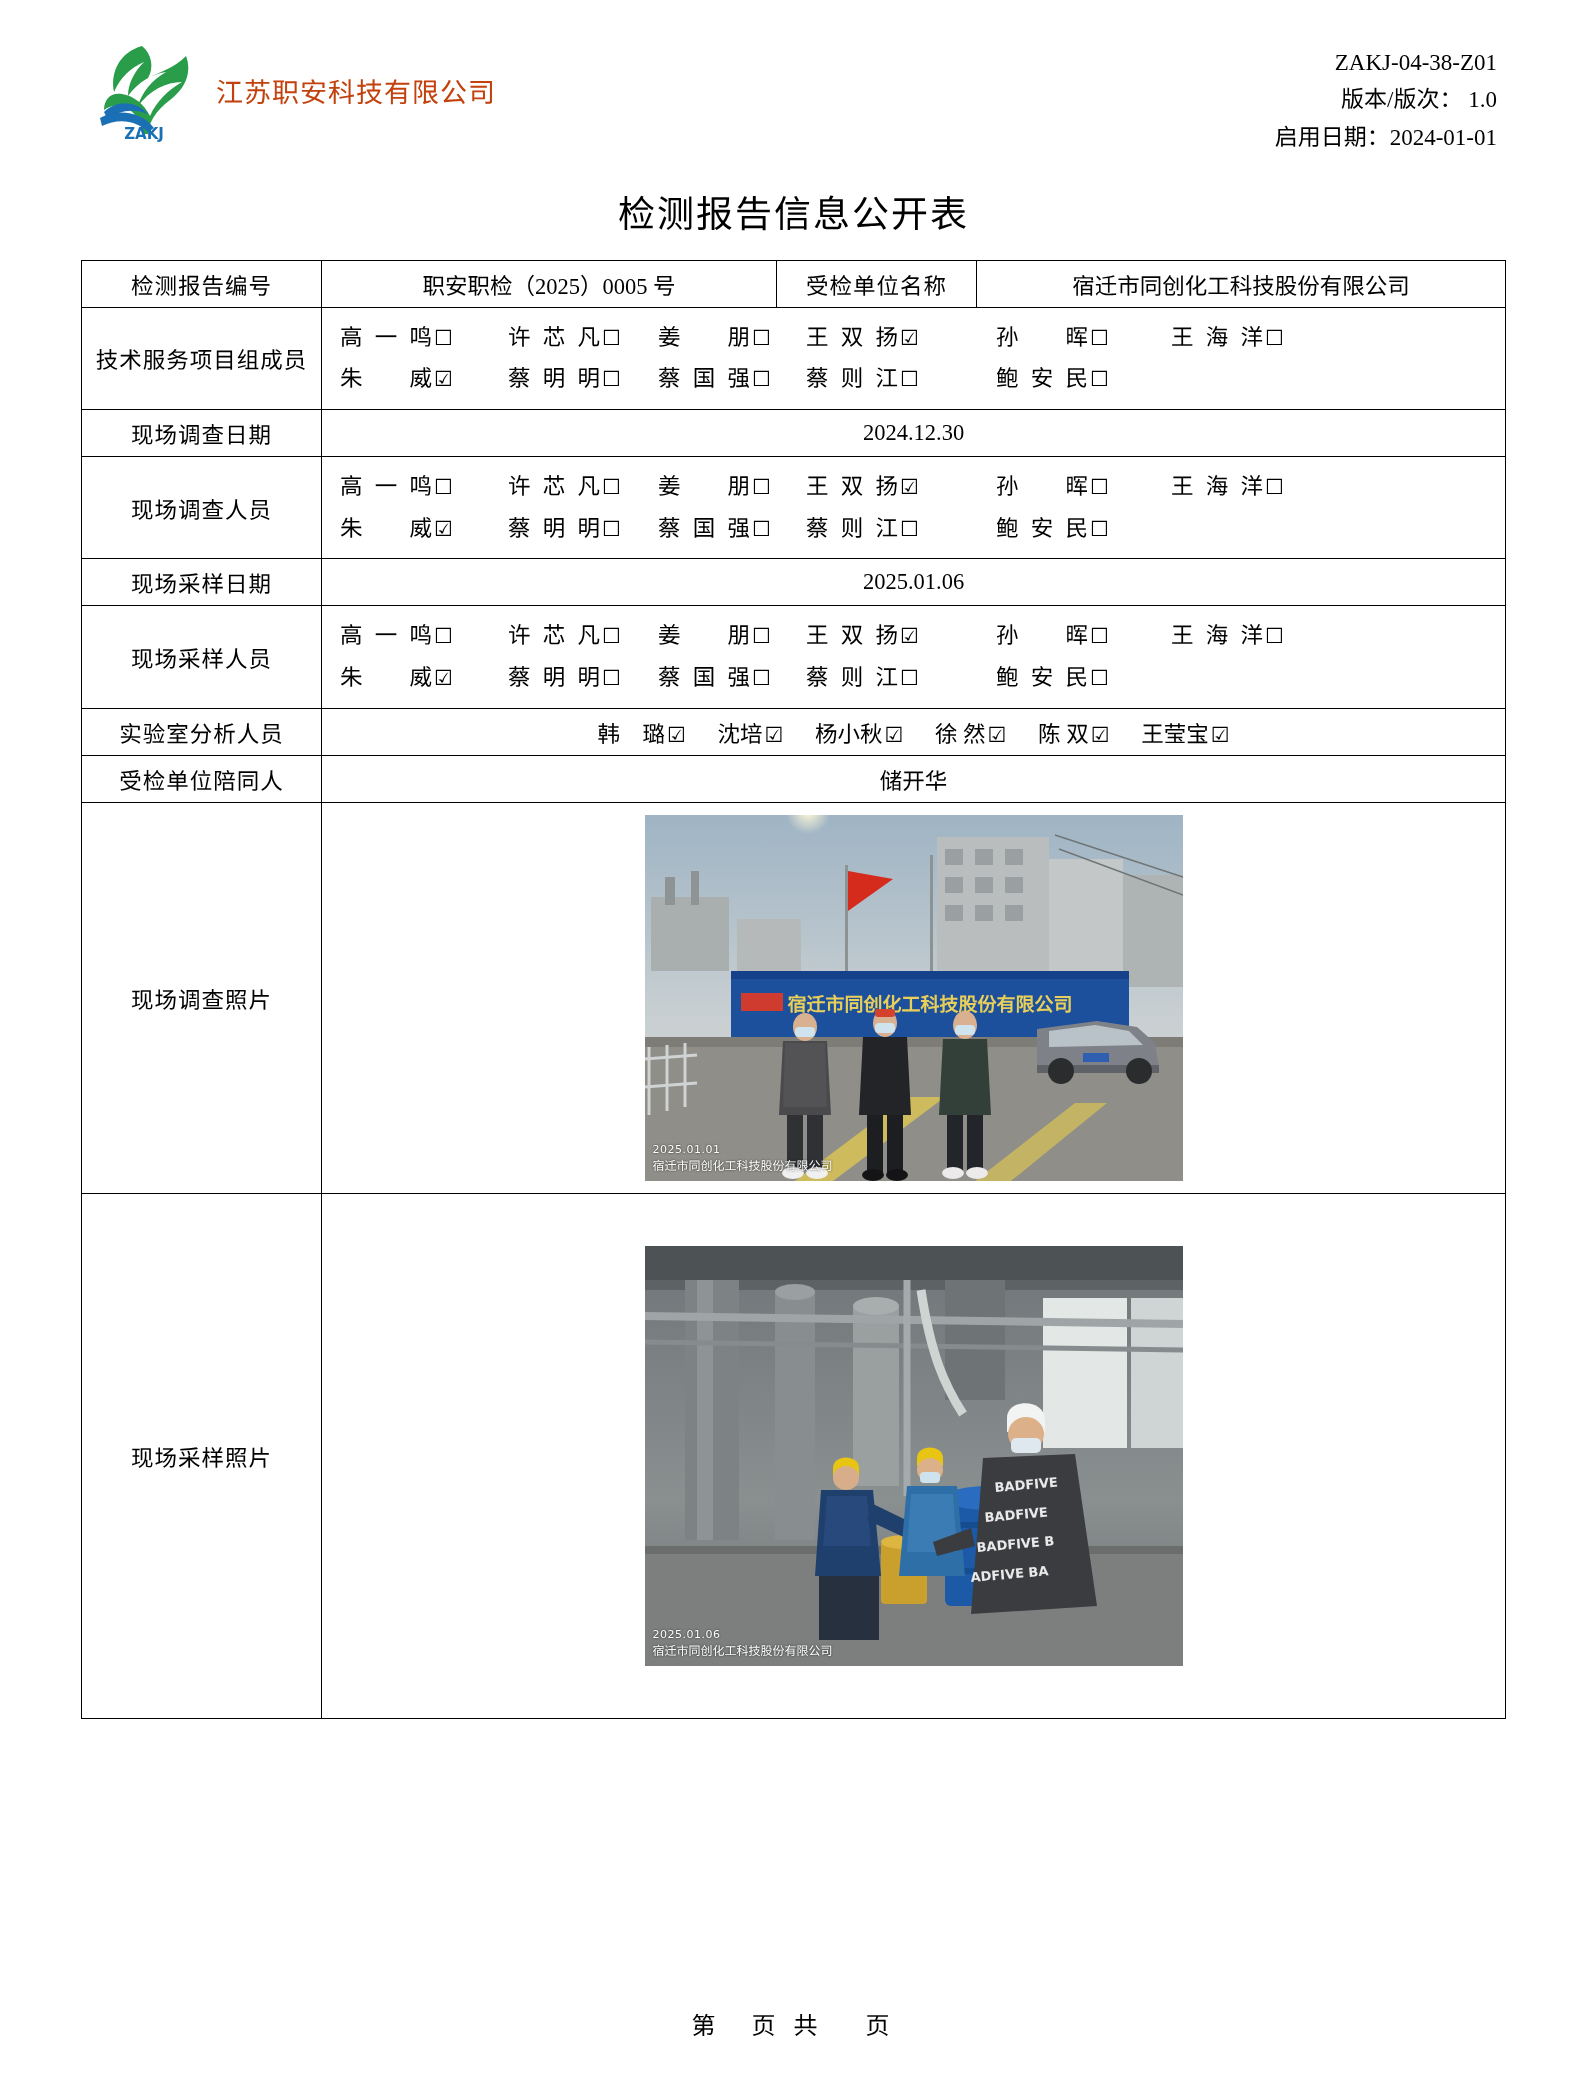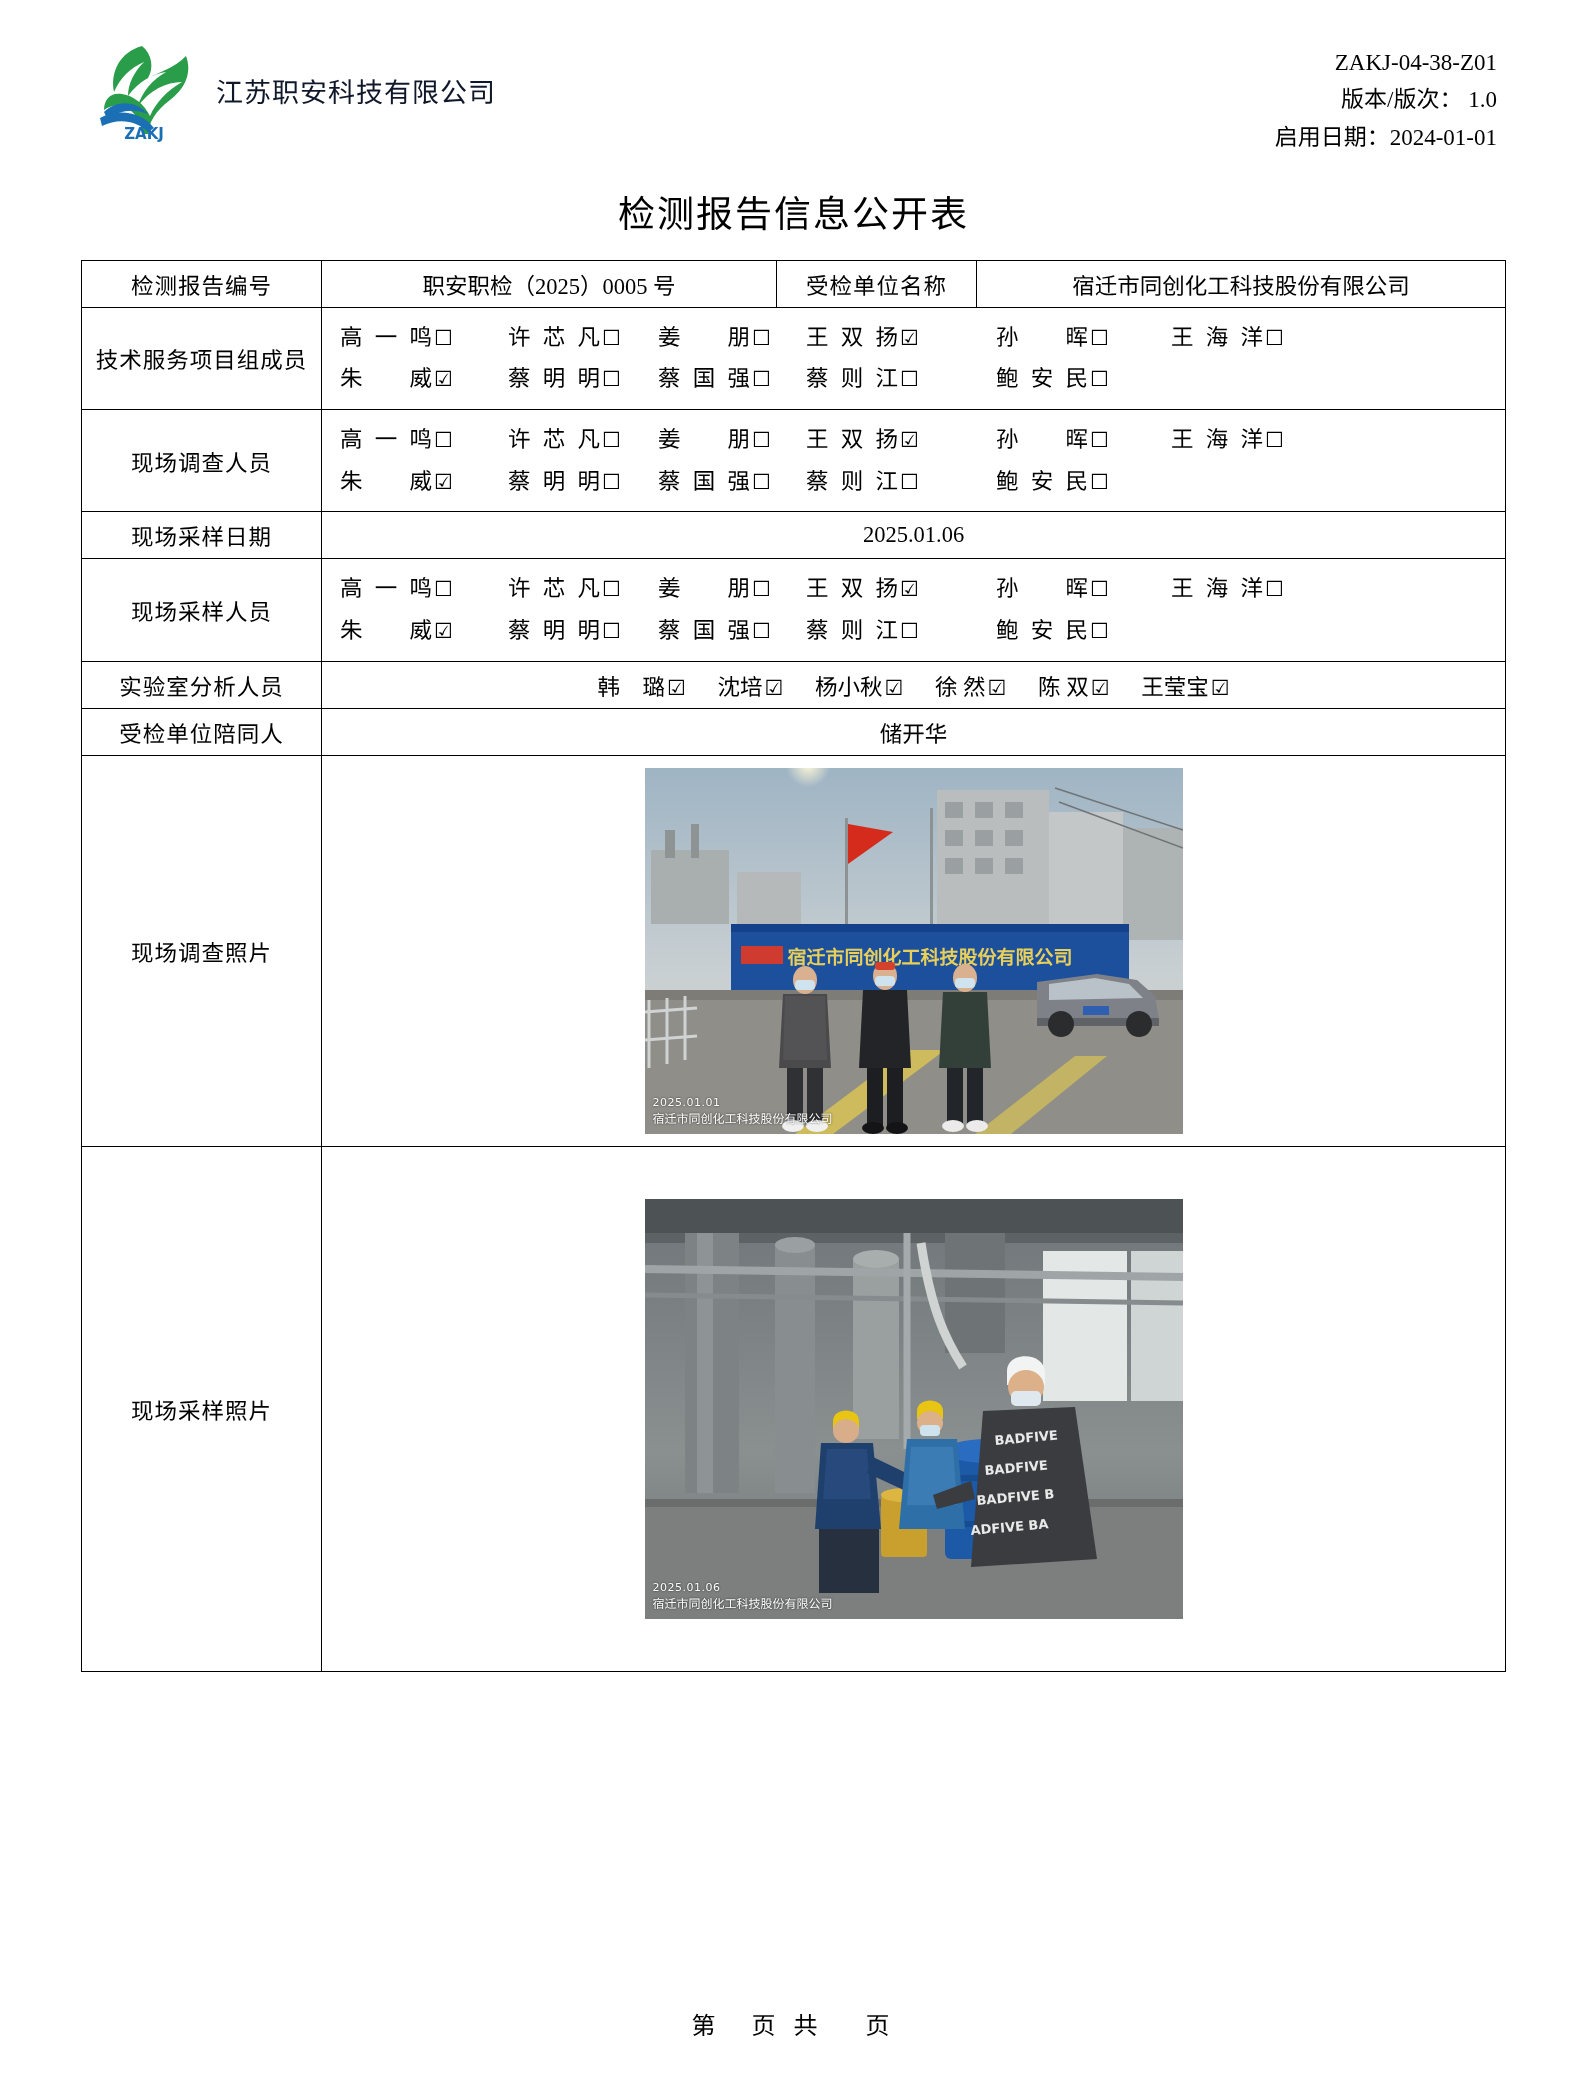--- a/index.html
+++ b/index.html
@@ -36,21 +36,21 @@
     gap: 18px;
   }
   .logo {
     width: 108px;
     height: 105px;
     position: relative;
   }
   .logo svg { display: block; }
   .company-name {
     font-size: 27px;
-    color: #0f172a;
+    color: #c2410c;
     font-family: "Liberation Serif", serif;
     letter-spacing: 1px;
     white-space: nowrap;
   }
   .header-right {
     text-align: right;
     font-size: 23px;
     line-height: 1.62;
     font-family: "Liberation Serif", serif;
     padding-top: 6px;
@@ -232,20 +232,24 @@
           <div class="person-line">
             <span class="person p1"><span class="nm" style="width:92px">朱　威</span><span class="box">☑</span></span>
             <span class="person p2"><span class="nm" style="width:92px">蔡明明</span><span class="box">☐</span></span>
             <span class="person p3"><span class="nm" style="width:92px">蔡国强</span><span class="box">☐</span></span>
             <span class="person p4"><span class="nm" style="width:92px">蔡则江</span><span class="box">☐</span></span>
             <span class="person p5"><span class="nm" style="width:92px">鲍安民</span><span class="box">☐</span></span>
           </div>
         </td>
       </tr>
 
+      <tr>
+        <td class="lbl">现场调查日期</td>
+        <td class="val-center" colspan="3">2024.12.30</td>
+      </tr>
 
       <tr>
         <td class="lbl">现场调查人员</td>
         <td class="person-row" colspan="3">
           <div class="person-line">
             <span class="person p1"><span class="nm" style="width:92px">高一鸣</span><span class="box">☐</span></span>
             <span class="person p2"><span class="nm" style="width:92px">许芯凡</span><span class="box">☐</span></span>
             <span class="person p3"><span class="nm" style="width:92px">姜　朋</span><span class="box">☐</span></span>
             <span class="person p4"><span class="nm" style="width:92px">王双扬</span><span class="box">☑</span></span>
             <span class="person p5"><span class="nm" style="width:92px">孙　晖</span><span class="box">☐</span></span>

